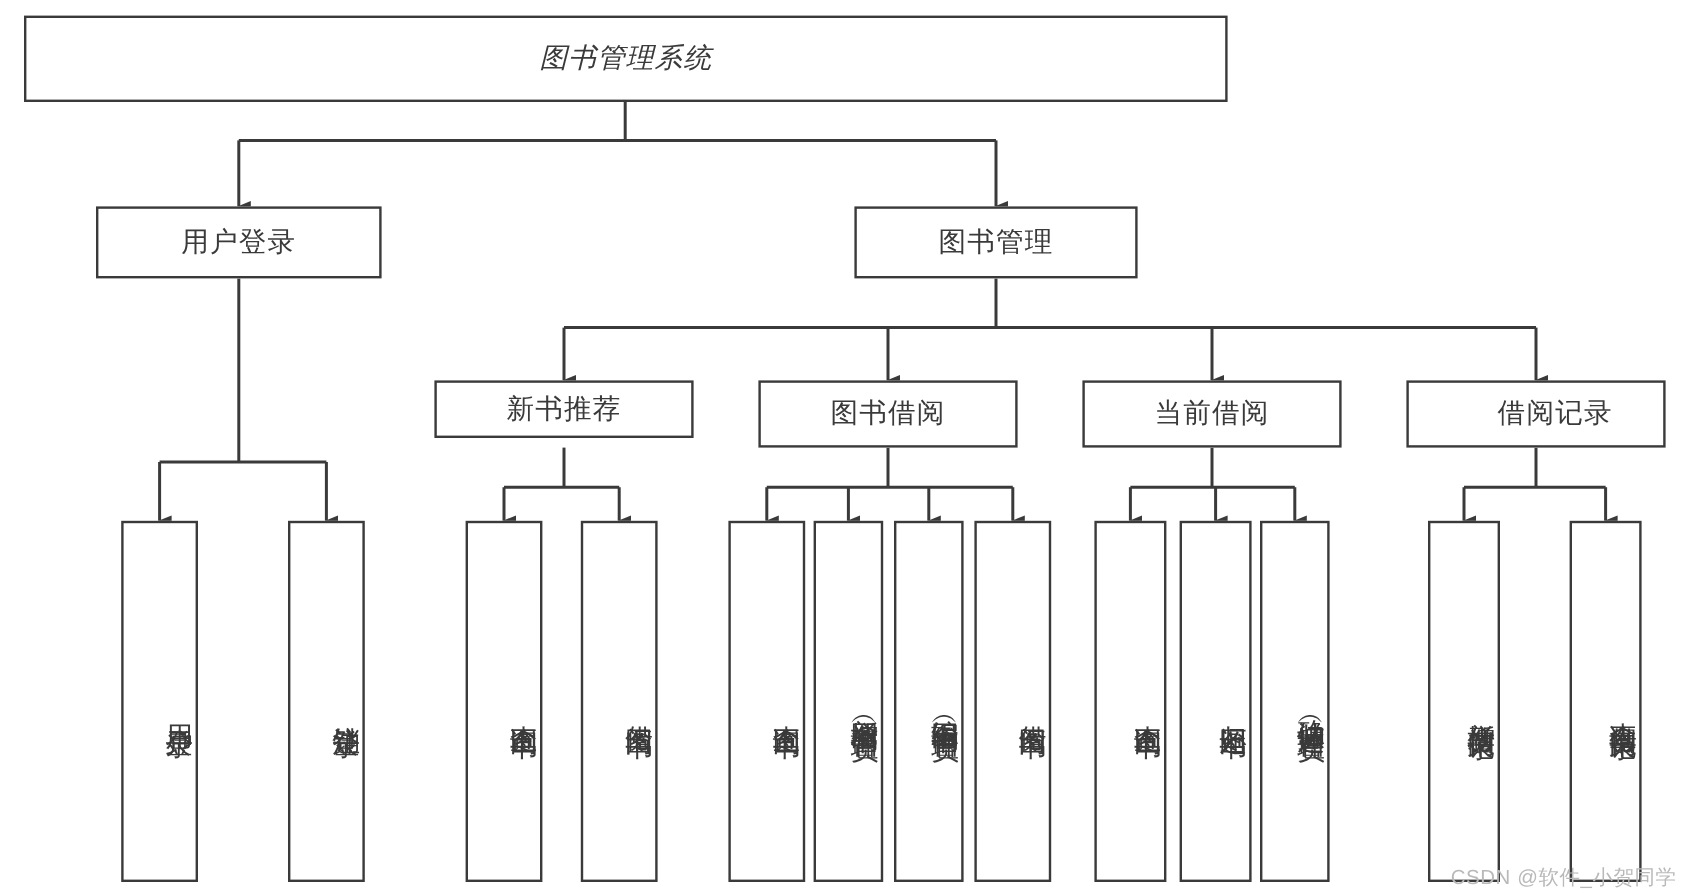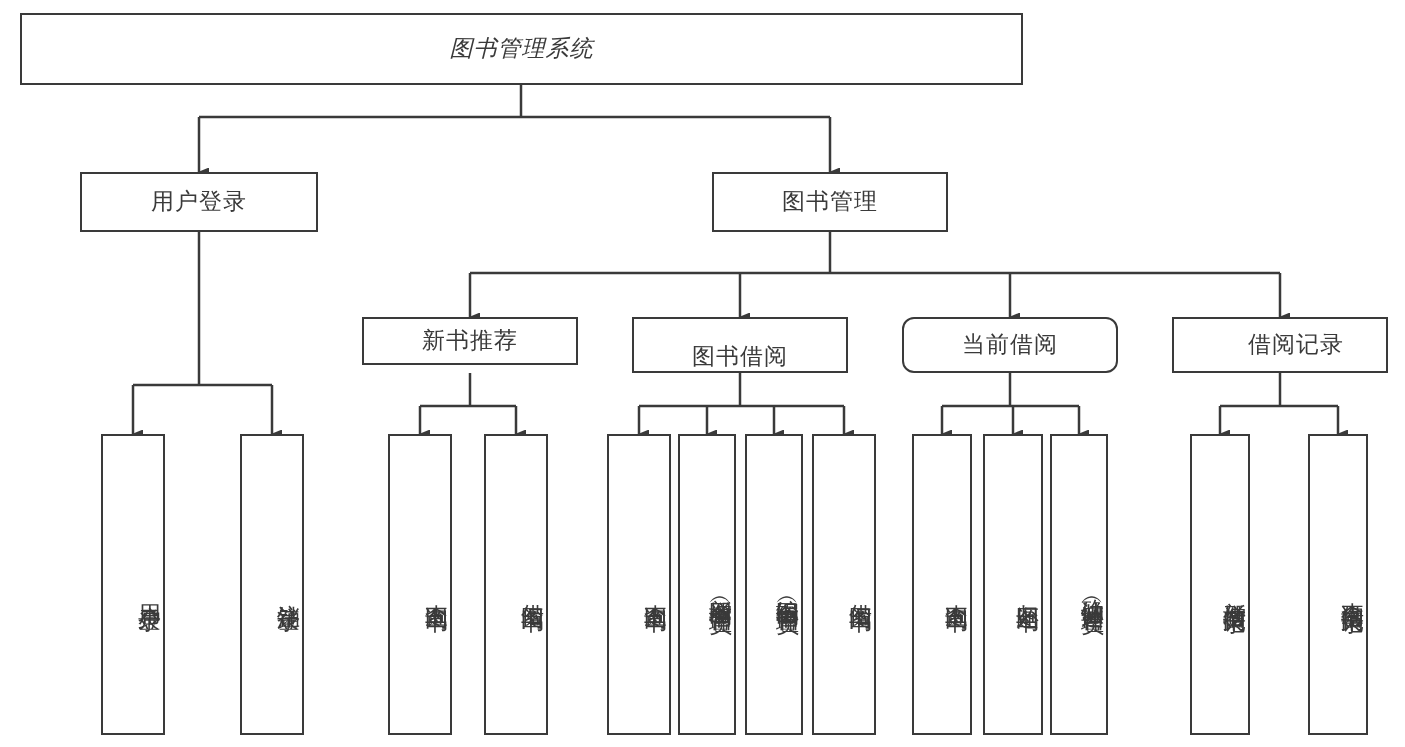--- a/index.html
+++ b/index.html
@@ -124,24 +124,24 @@
       </div>
       <div class="node horiz" style="left: 80px; top: 172px; width: 238px; height: 60px;">
         <span class="node-label">用户登录</span>
       </div>
       <div class="node horiz" style="left: 712px; top: 172px; width: 236px; height: 60px;">
         <span class="node-label">图书管理</span>
       </div>
       <div class="node horiz" style="left: 362px; top: 317px; width: 216px; height: 48px;">
         <span class="node-label">新书推荐</span>
       </div>
-      <div class="node horiz" style="left: 632px; top: 317px; width: 216px; height: 56px; align-items: flex-end;">
+      <div class="node horiz" style="left: 632px; top: 317px; width: 216px; height: 56px;">
         <span class="node-label">图书借阅</span>
       </div>
-      <div class="node horiz" style="left: 902px; top: 317px; width: 216px; height: 56px; border-radius: 12px;">
+      <div class="node horiz" style="left: 902px; top: 317px; width: 216px; height: 56px;">
         <span class="node-label">当前借阅</span>
       </div>
       <div class="node horiz" style="left: 1172px; top: 317px; width: 216px; height: 56px; padding-left: 32px;">
         <span class="node-label">借阅记录</span>
       </div>
       <div class="node vert" style="left: 101px; top: 434px; width: 64px; height: 301px;">
         <span class="node-label">用户登录</span>
       </div>
       <div class="node vert" style="left: 240px; top: 434px; width: 64px; height: 301px;">
         <span class="node-label">注销登录</span>
@@ -174,13 +174,14 @@
         <span class="node-label">确认归还（管理员）</span>
       </div>
       <div class="node vert" style="left: 1190px; top: 434px; width: 60px; height: 301px;">
         <span class="node-label">新增借阅记录</span>
       </div>
       <div class="node vert" style="left: 1308px; top: 434px; width: 60px; height: 301px;">
         <span class="node-label">查询借阅记录</span>
       </div>
     </div>
 
+  <div id="watermark">CSDN @软件_小贺同学</div>
 </div>
 
 </body></html>

